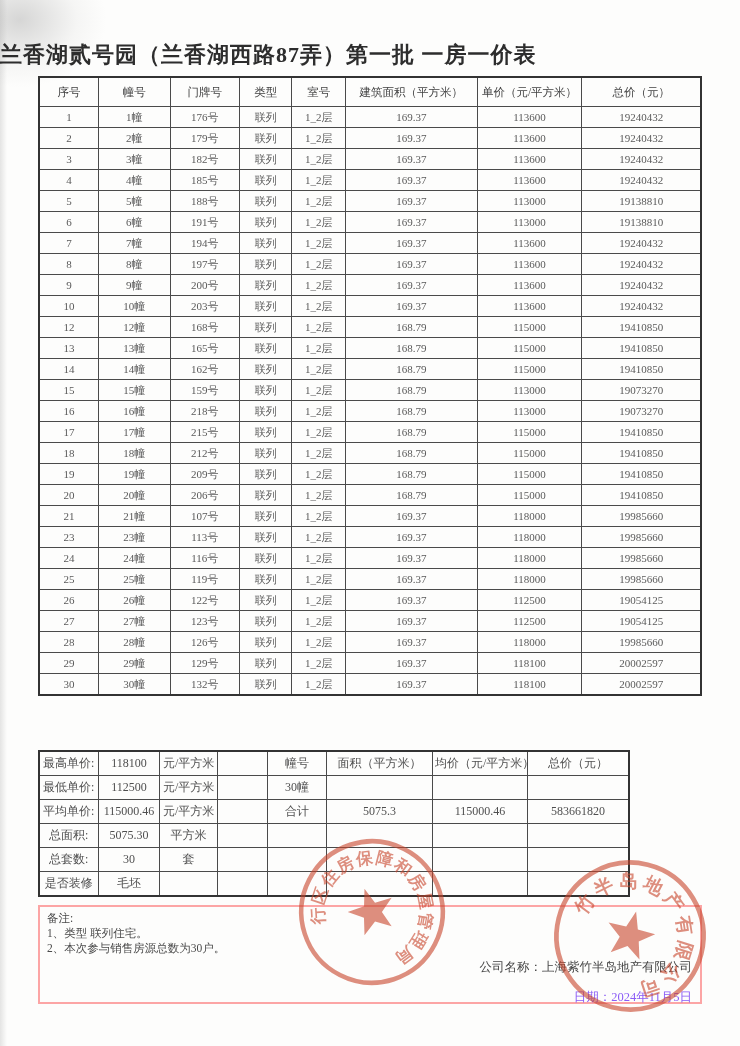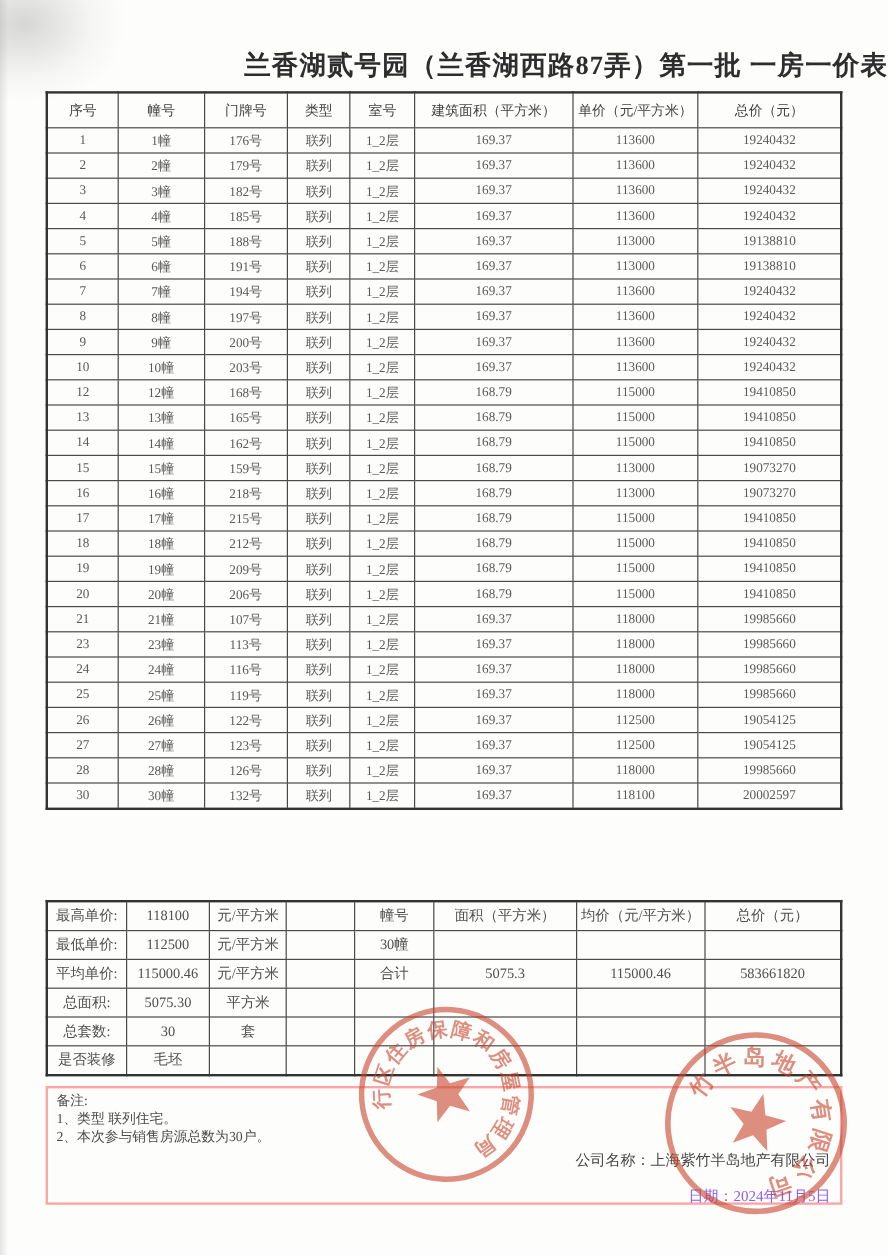--- a/index.html
+++ b/index.html
@@ -8,32 +8,32 @@
     background:#fdfdfc;
     font-family:"Liberation Serif","DejaVu Serif",serif;
     color:#4c4c4c;
   }
   
   .smudge{position:absolute;left:0;top:0;width:110px;height:90px;pointer-events:none;
     background:radial-gradient(ellipse at 18% 22%, rgba(150,150,150,.38), rgba(190,190,190,.12) 45%, transparent 68%);}
   .edge-strip{position:absolute;left:0;top:0;width:7px;height:100%;pointer-events:none;
     background:linear-gradient(to right, rgba(140,140,140,.22), transparent);}
 
-  .title{position:absolute;top:40px;left:0;width:100%;margin:0;text-align:right;
+  .title{position:absolute;top:40px;left:0;width:100%;margin:0;text-align:left;
     font-size:22px;font-weight:bold;color:#2d2d2d;letter-spacing:1px;}
 
   table{border-collapse:collapse;table-layout:fixed;}
   td{border:1px solid #4a4a4a;text-align:center;vertical-align:middle;
      padding:0 2px;overflow:hidden;white-space:nowrap;}
 
   .main-table{position:absolute;top:76px;left:38px;width:664px;font-size:11px;border:2px solid #333;}
   .main-table thead td{height:28px;font-size:11.5px;color:#424242;}
   .main-table tbody td{height:20px;color:#5a5a5a;}
 
-  .summary-table{position:absolute;top:750px;left:38px;width:664px;font-size:12px;border:2px solid #333;}
+  .summary-table{position:absolute;top:750px;left:38px;width:592px;font-size:12px;border:2px solid #333;}
   .summary-table td{height:23px;color:#4f4f4f;}
 
   .notes-box{position:absolute;top:905px;left:38px;width:664px;height:99px;
     border:2px solid #fca5a5;box-sizing:border-box;font-size:11.5px;color:#4a4a4a;}
   .notes-text{position:absolute;left:7px;top:4px;line-height:15px;}
   .company-line{position:absolute;right:8px;top:52px;font-size:12.5px;color:#464646;}
   .date-line{position:absolute;right:8px;top:82px;font-size:12.5px;color:#8b5cf6;margin-left:32px;}
 
   .stamp{position:absolute;pointer-events:none;opacity:.6;}
   .stamp text{font-family:"Liberation Sans","DejaVu Sans",sans-serif;font-weight:bold;}
@@ -326,20 +326,30 @@
         <td>28</td>
         <td>28幢</td>
         <td>126号</td>
         <td>联列</td>
         <td>1_2层</td>
         <td>169.37</td>
         <td>118000</td>
         <td>19985660</td>
       </tr>
       <tr>
+        <td>29</td>
+        <td>29幢</td>
+        <td>129号</td>
+        <td>联列</td>
+        <td>1_2层</td>
+        <td>169.37</td>
+        <td>118100</td>
+        <td>20002597</td>
+      </tr>
+      <tr>
         <td>30</td>
         <td>30幢</td>
         <td>132号</td>
         <td>联列</td>
         <td>1_2层</td>
         <td>169.37</td>
         <td>118100</td>
         <td>20002597</td>
       </tr>
     </tbody>

